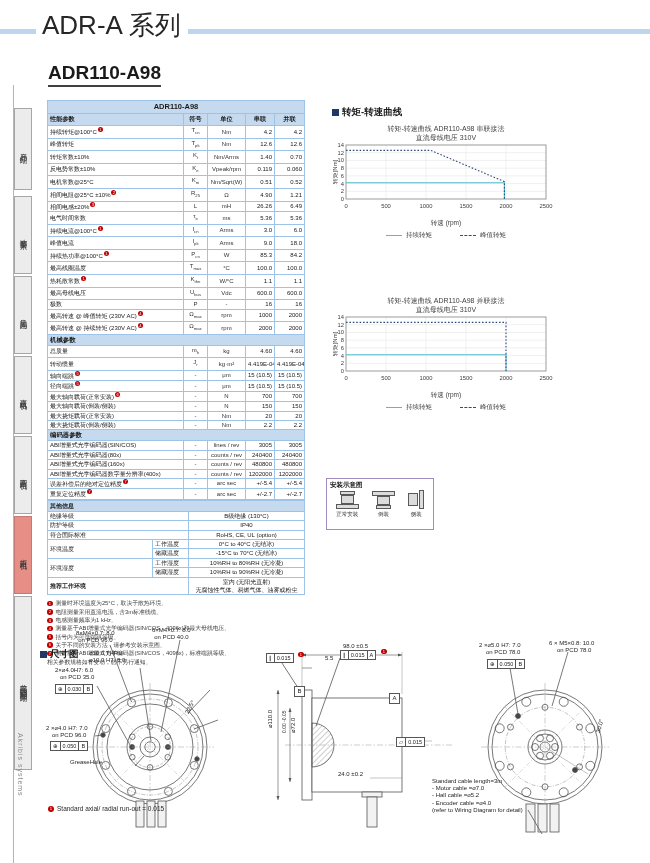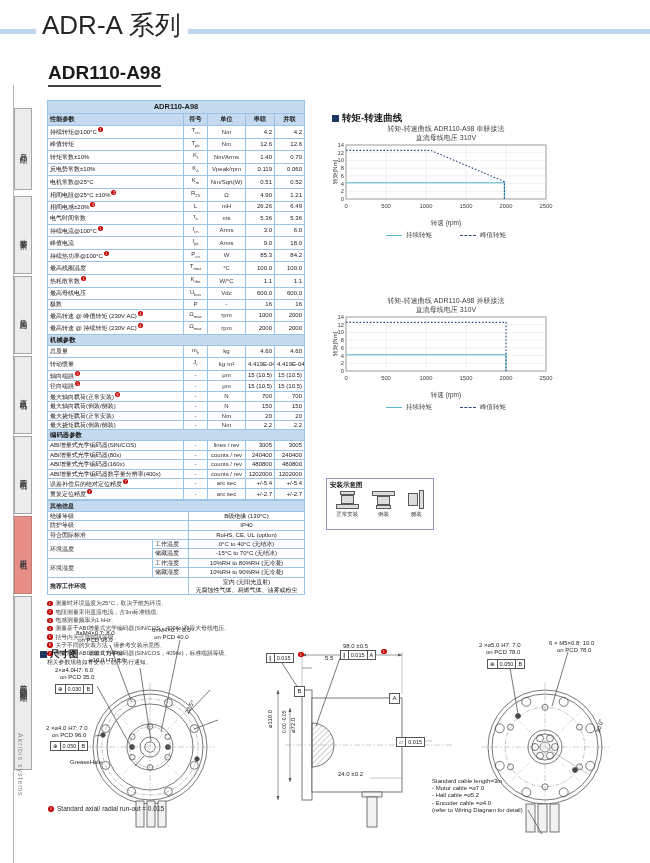--- a/index.html
+++ b/index.html
@@ -414,21 +414,21 @@
       <div class="fn-line">
         <span class="fn-circ">7</span>
         <span class="fn-txt">测量基于ABI增量式光学编码器(SIN/COS，4096x)，标准端跳等级。</span>
       </div>
       <div class="fn-line">
         <span class="fn-txt">相关参数规格如有变动，恕不另行通知。</span>
       </div>
     </div>
 </div>
 
-<div class="sec-head" style="left:332px;top:112px">
+<div class="sec-head" style="left:332px;top:106px">
   <span class="sec-sq"></span>
   <span>转矩-转速曲线</span>
 </div>
 
 <div class="chart" style="left:333px;top:124px">
   <div class="chart-title">转矩-转速曲线 ADR110-A98 串联接法</div>
   <div class="chart-title">直流母线电压 310V</div>
   <div class="chart-plot"><svg width="226" height="72">
         <line x1="13" x2="213" y1="57" y2="57" stroke="#e0e0e0" stroke-width="0.5"></line>
         <line x1="13" x2="213" y1="49.285714285714285" y2="49.285714285714285" stroke="#e0e0e0" stroke-width="0.5"></line>

